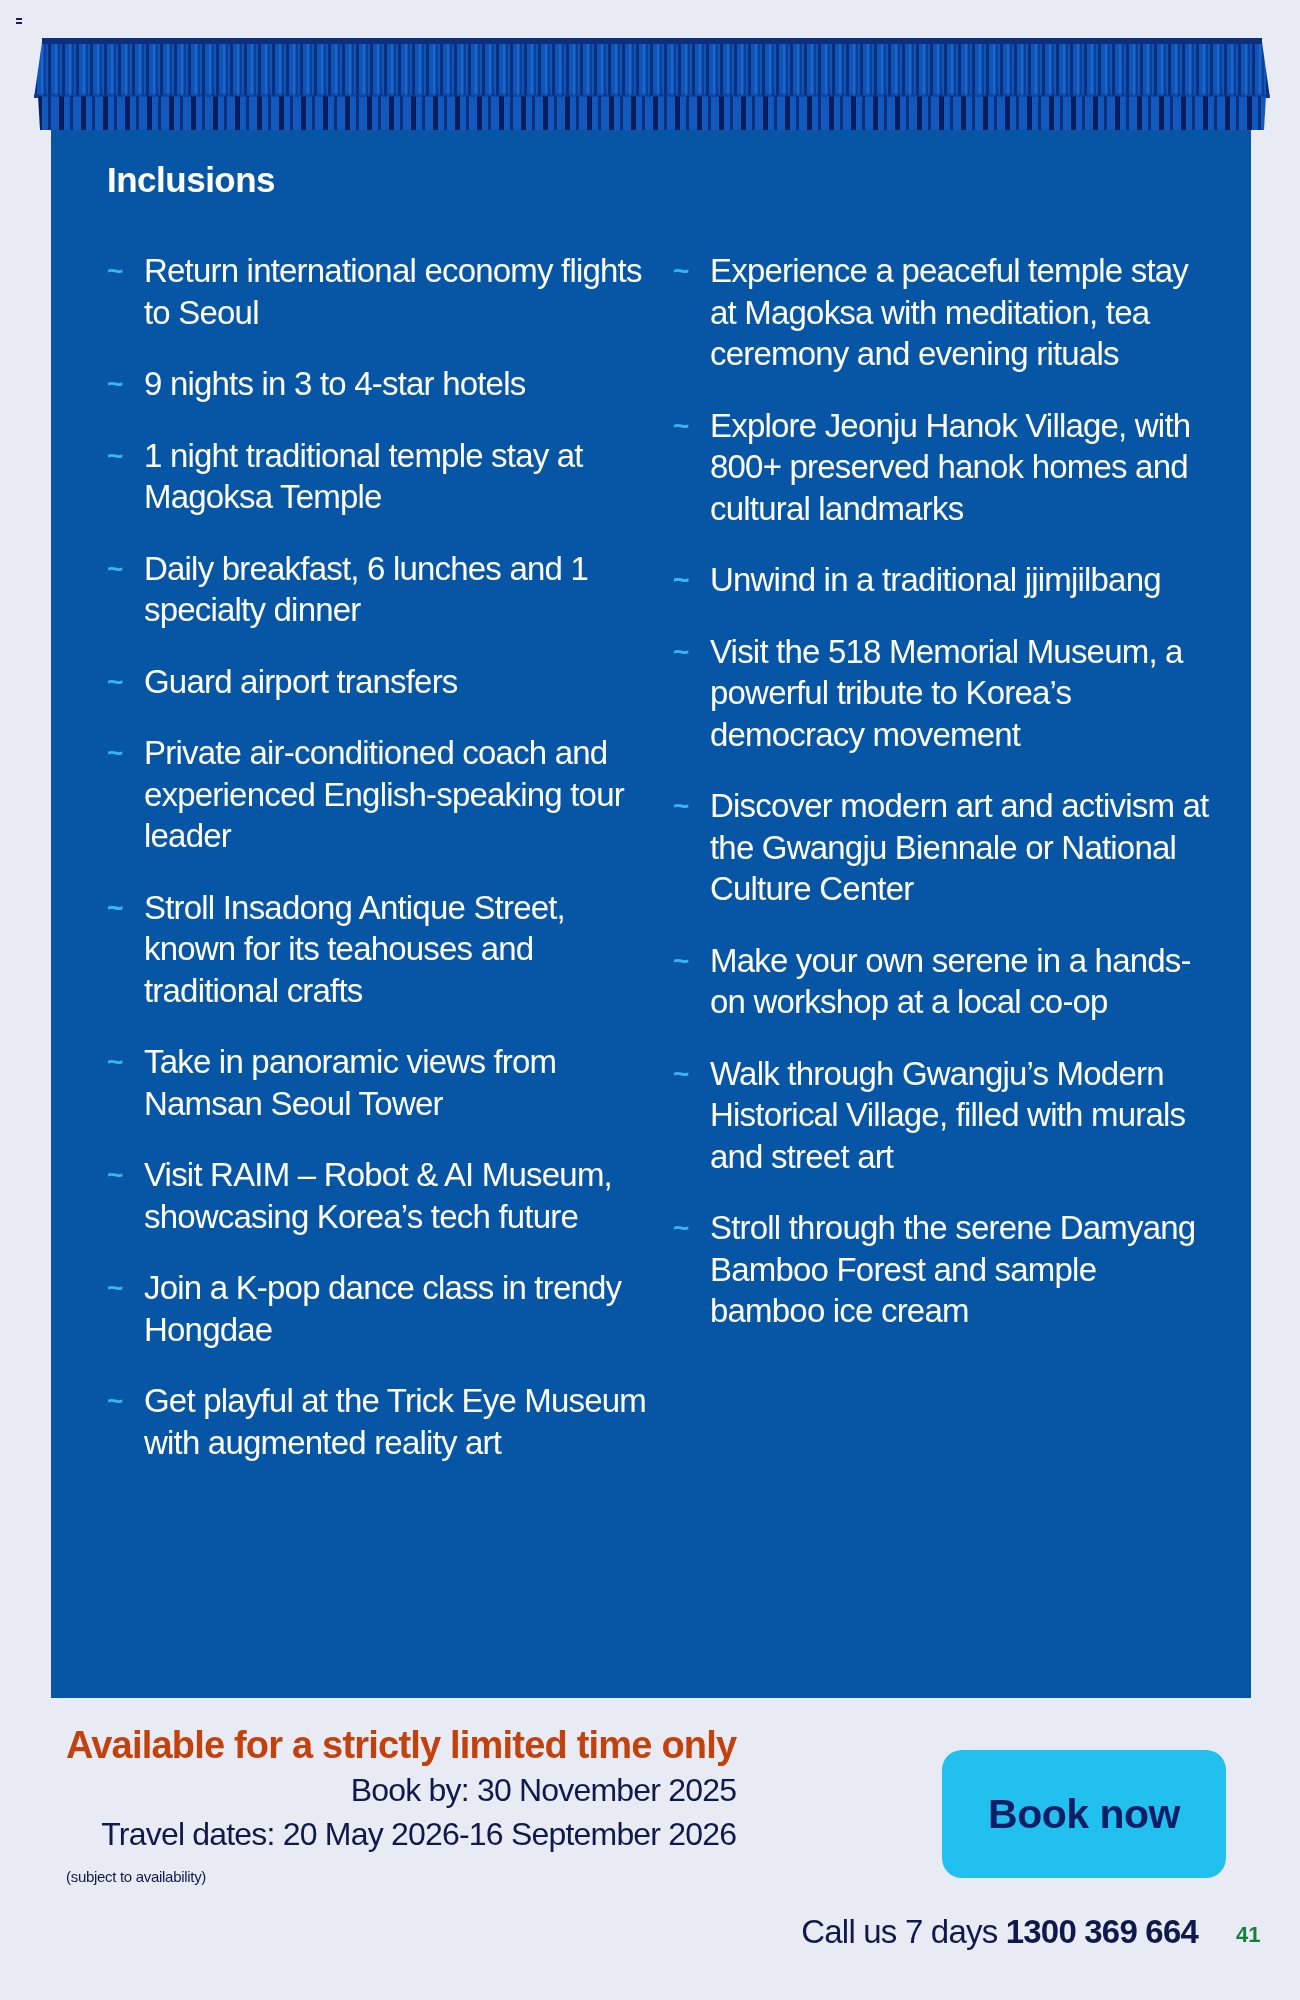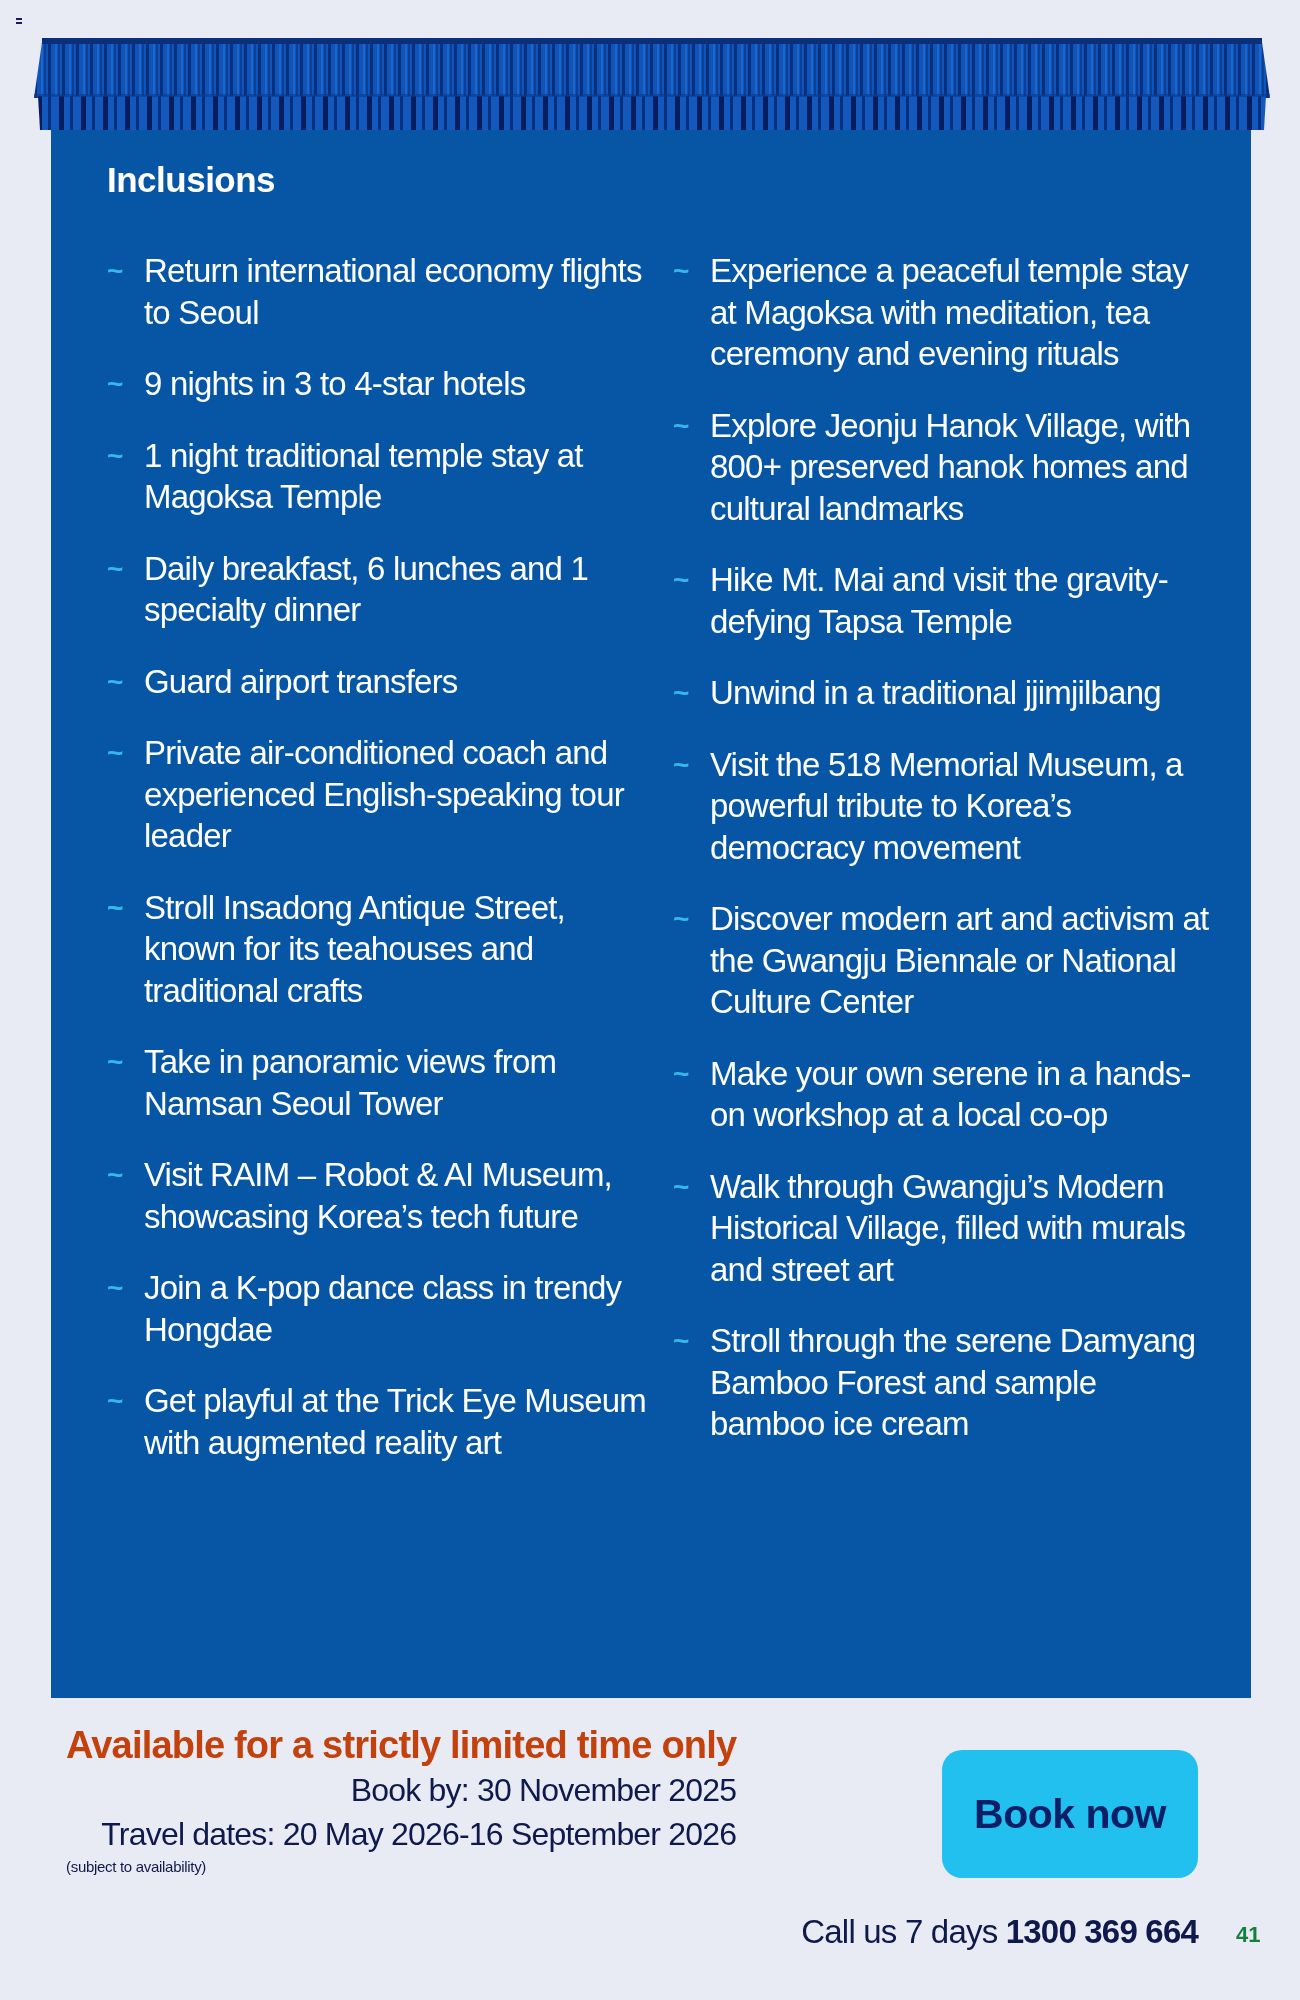--- a/index.html
+++ b/index.html
@@ -43,24 +43,24 @@
     color: #35b8ec; font-weight: bold; font-size: 28px;
   }
   .bottom { position: absolute; left: 66px; top: 1722px; }
   .limited {
     color: #c2410c; font-weight: bold; font-size: 38px;
     letter-spacing: -0.8px; line-height: 46px;
   }
   .bookby, .travel {
     color: #0f1a4c; font-size: 32px; line-height: 44px; letter-spacing: -0.8px; text-align: right;
   }
-  .subject { color: #0f1a4c; font-size: 15px; margin-top: 2px; letter-spacing: -0.3px; }
+  .subject { color: #0f1a4c; font-size: 15px; margin-top: 12px; letter-spacing: -0.3px; }
   .book-btn {
     position: absolute; left: 942px; top: 1750px;
-    width: 256px; height: 128px;
+    width: 284px; height: 128px;
     background: #22c0ef; border-radius: 20px;
     border: none; cursor: pointer;
     color: #0c1f66; font-weight: bold; font-size: 41px;
     letter-spacing: -0.5px;
     font-family: "Liberation Sans", sans-serif;
   }
   .call {
     position: absolute; right: 102px; top: 1913px;
     color: #0f1a4c; font-size: 33px; letter-spacing: -0.8px; text-align: center;
   }
@@ -111,21 +111,21 @@
     <div class="item" style="margin-top: 30px;"><span class="tilde">~</span></div>
     <div class="item" style="margin-top: 30px;"><span class="tilde">~</span><span>Stroll Insadong Antique Street, known for its teahouses and traditional crafts</span></div>
     <div class="item" style="margin-top: 30px;"><span class="tilde">~</span><span>Take in panoramic views from Namsan Seoul Tower</span></div>
     <div class="item" style="margin-top: 30px;"><span class="tilde">~</span><span>Visit RAIM – Robot &amp; AI Museum, showcasing Korea’s tech future</span></div>
     <div class="item" style="margin-top: 30px;"><span class="tilde">~</span><span>Join a K-pop dance class in trendy Hongdae</span></div>
     <div class="item" style="margin-top: 30px;"><span class="tilde">~</span><span>Get playful at the Trick Eye Museum with augmented reality art</span></div>
   </div>
 <div class="col right" id="col-right">
     <div class="item"><span class="tilde">~</span><span>Experience a peaceful temple stay at Magoksa with meditation, tea ceremony and evening rituals</span></div>
     <div class="item" style="margin-top: 30px;"><span class="tilde">~</span><span>Explore Jeonju Hanok Village, with 800+ preserved hanok homes and cultural landmarks</span></div>
-    <div class="item" style="margin-top: 30px;"><span class="tilde">~</span><span>Hike Mt. Mai and visit the gravity-defying Tapsa Temple</span></div>
+    <div class="item" style="margin-top: 30px;"><span class="tilde">~</span></div>
     <div class="item" style="margin-top: 30px;"><span class="tilde">~</span><span>Unwind in a traditional jjimjilbang</span></div>
     <div class="item" style="margin-top: 30px;"><span class="tilde">~</span><span>Visit the 518 Memorial Museum, a powerful tribute to Korea’s democracy movement</span></div>
     <div class="item" style="margin-top: 30px;"><span class="tilde">~</span><span>Discover modern art and activism at the Gwangju Biennale or National Culture Center</span></div>
     <div class="item" style="margin-top: 30px;"><span class="tilde">~</span><span>Make your own serene in a hands-on workshop at a local co-op</span></div>
     <div class="item" style="margin-top: 30px;"><span class="tilde">~</span><span>Walk through Gwangju’s Modern Historical Village, filled with murals and street art</span></div>
     <div class="item" style="margin-top: 30px;"><span class="tilde">~</span><span>Stroll through the serene Damyang Bamboo Forest and sample bamboo ice cream</span></div>
   </div>
 
 <div class="bottom">
   <div class="limited">Available for a strictly limited time only</div>

